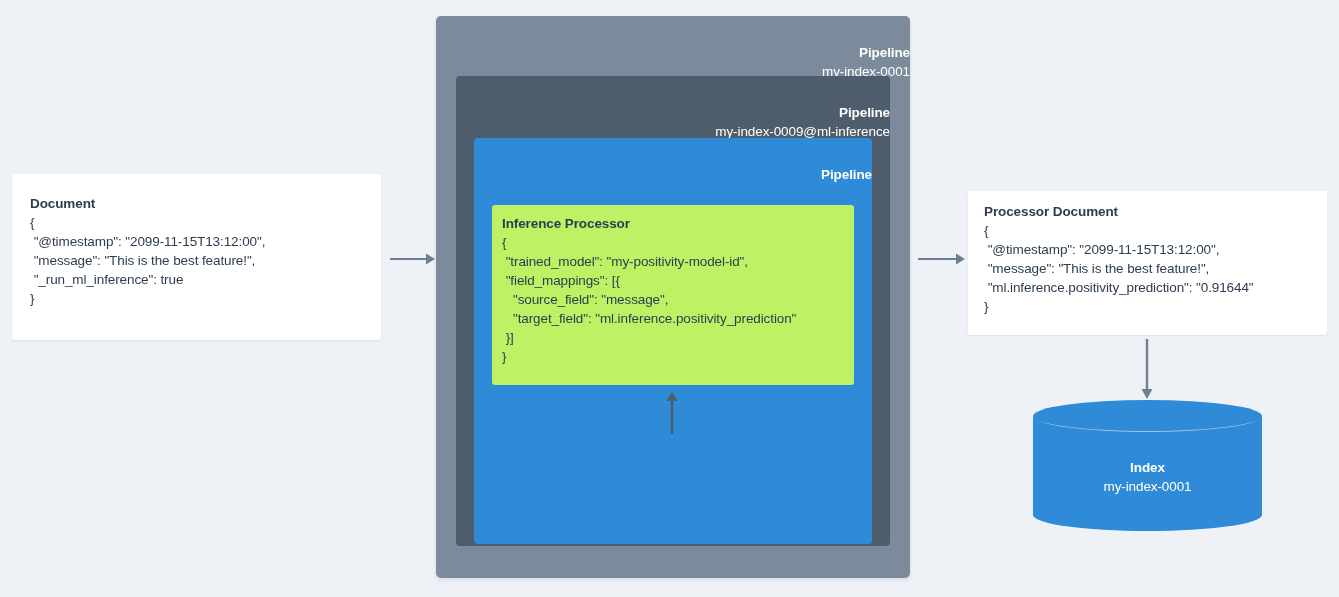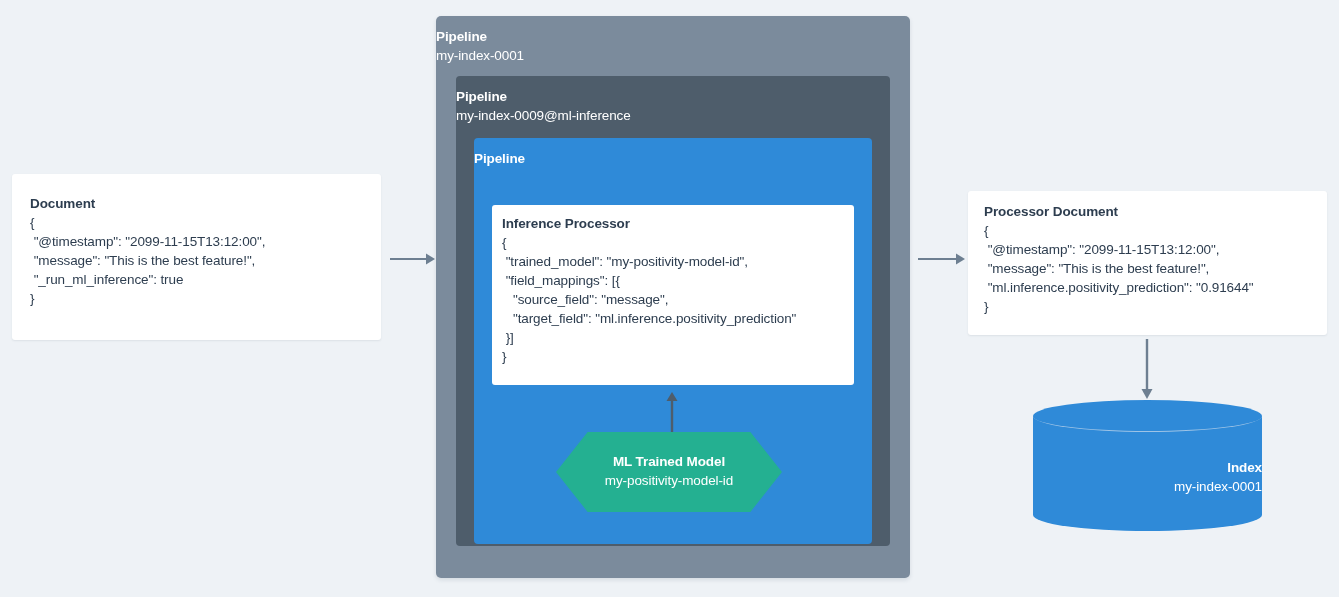--- a/index.html
+++ b/index.html
@@ -68,44 +68,45 @@
     position: absolute;
     left: 18px;
     top: 62px;
     width: 398px;
     height: 406px;
     background: #2f8ad8;
     border-radius: 4px;
     box-sizing: border-box;
   }
   .pipe-head {
-    text-align: left;
+    text-align: right;
     color: #ffffff;
     padding-top: 11px;
+    margin-top: 16px;
   }
   .pipe-head .lbl {
     font-weight: bold;
     font-size: 13.5px;
     line-height: 19px;
     letter-spacing: -0.1px;
   }
   .pipe-head .val {
     font-size: 13.5px;
     line-height: 19px;
     letter-spacing: -0.1px;
   }
 
   
   .proc-panel {
     position: absolute;
     left: 18px;
     top: 67px;
     width: 362px;
     height: 180px;
-    background: #ffffff;
+    background: #bef264;
     border-radius: 3px;
     box-sizing: border-box;
     padding: 9px 0 0 10px;
   }
 
   
   .hexagon {
     position: absolute;
     left: 82px;
     top: 294px;
@@ -169,21 +170,21 @@
     width: 229px;
     height: 32px;
     background: #2f8ad8;
     border-radius: 50%;
   }
   .cyl-label {
     position: absolute;
     left: 0;
     top: 58px;
     width: 229px;
-    text-align: right;
+    text-align: center;
     color: #ffffff;
     z-index: 3;
   }
   .cyl-label .lbl {
     font-weight: bold;
     font-size: 13.5px;
     line-height: 19px;
     letter-spacing: -0.1px;
   }
   .cyl-label .val {
@@ -237,24 +238,20 @@
           <div class="doc-line">   "target_field": "ml.inference.positivity_prediction"</div>
           <div class="doc-line"> }]</div>
           <div class="doc-line">}</div>
         </div>
 
         <svg class="arrow" style="left:188px; top:254px;" width="20" height="42" viewBox="0 0 20 42">
           <line x1="10" y1="42" x2="10" y2="9" stroke="#4e5d6b" stroke-width="2.4"></line>
           <polygon points="4.5,9 10,0 15.5,9" fill="#4e5d6b"></polygon>
         </svg>
 
-        <div class="hexagon">
-          <div class="lbl">ML Trained Model</div>
-          <div class="val">my-positivity-model-id</div>
-        </div>
       </div>
     </div>
   </div>
 
   <svg class="arrow" style="left:918px; top:249px;" width="48" height="20" viewBox="0 0 48 20">
     <line x1="0" y1="10" x2="38" y2="10" stroke="#6d7f91" stroke-width="2.2"></line>
     <polygon points="38,4.5 47,10 38,15.5" fill="#6d7f91"></polygon>
   </svg>
 
   <div class="doc-card" style="left:968px; top:191px; width:359px; height:144px; padding:11px 16px 0 16px;">

